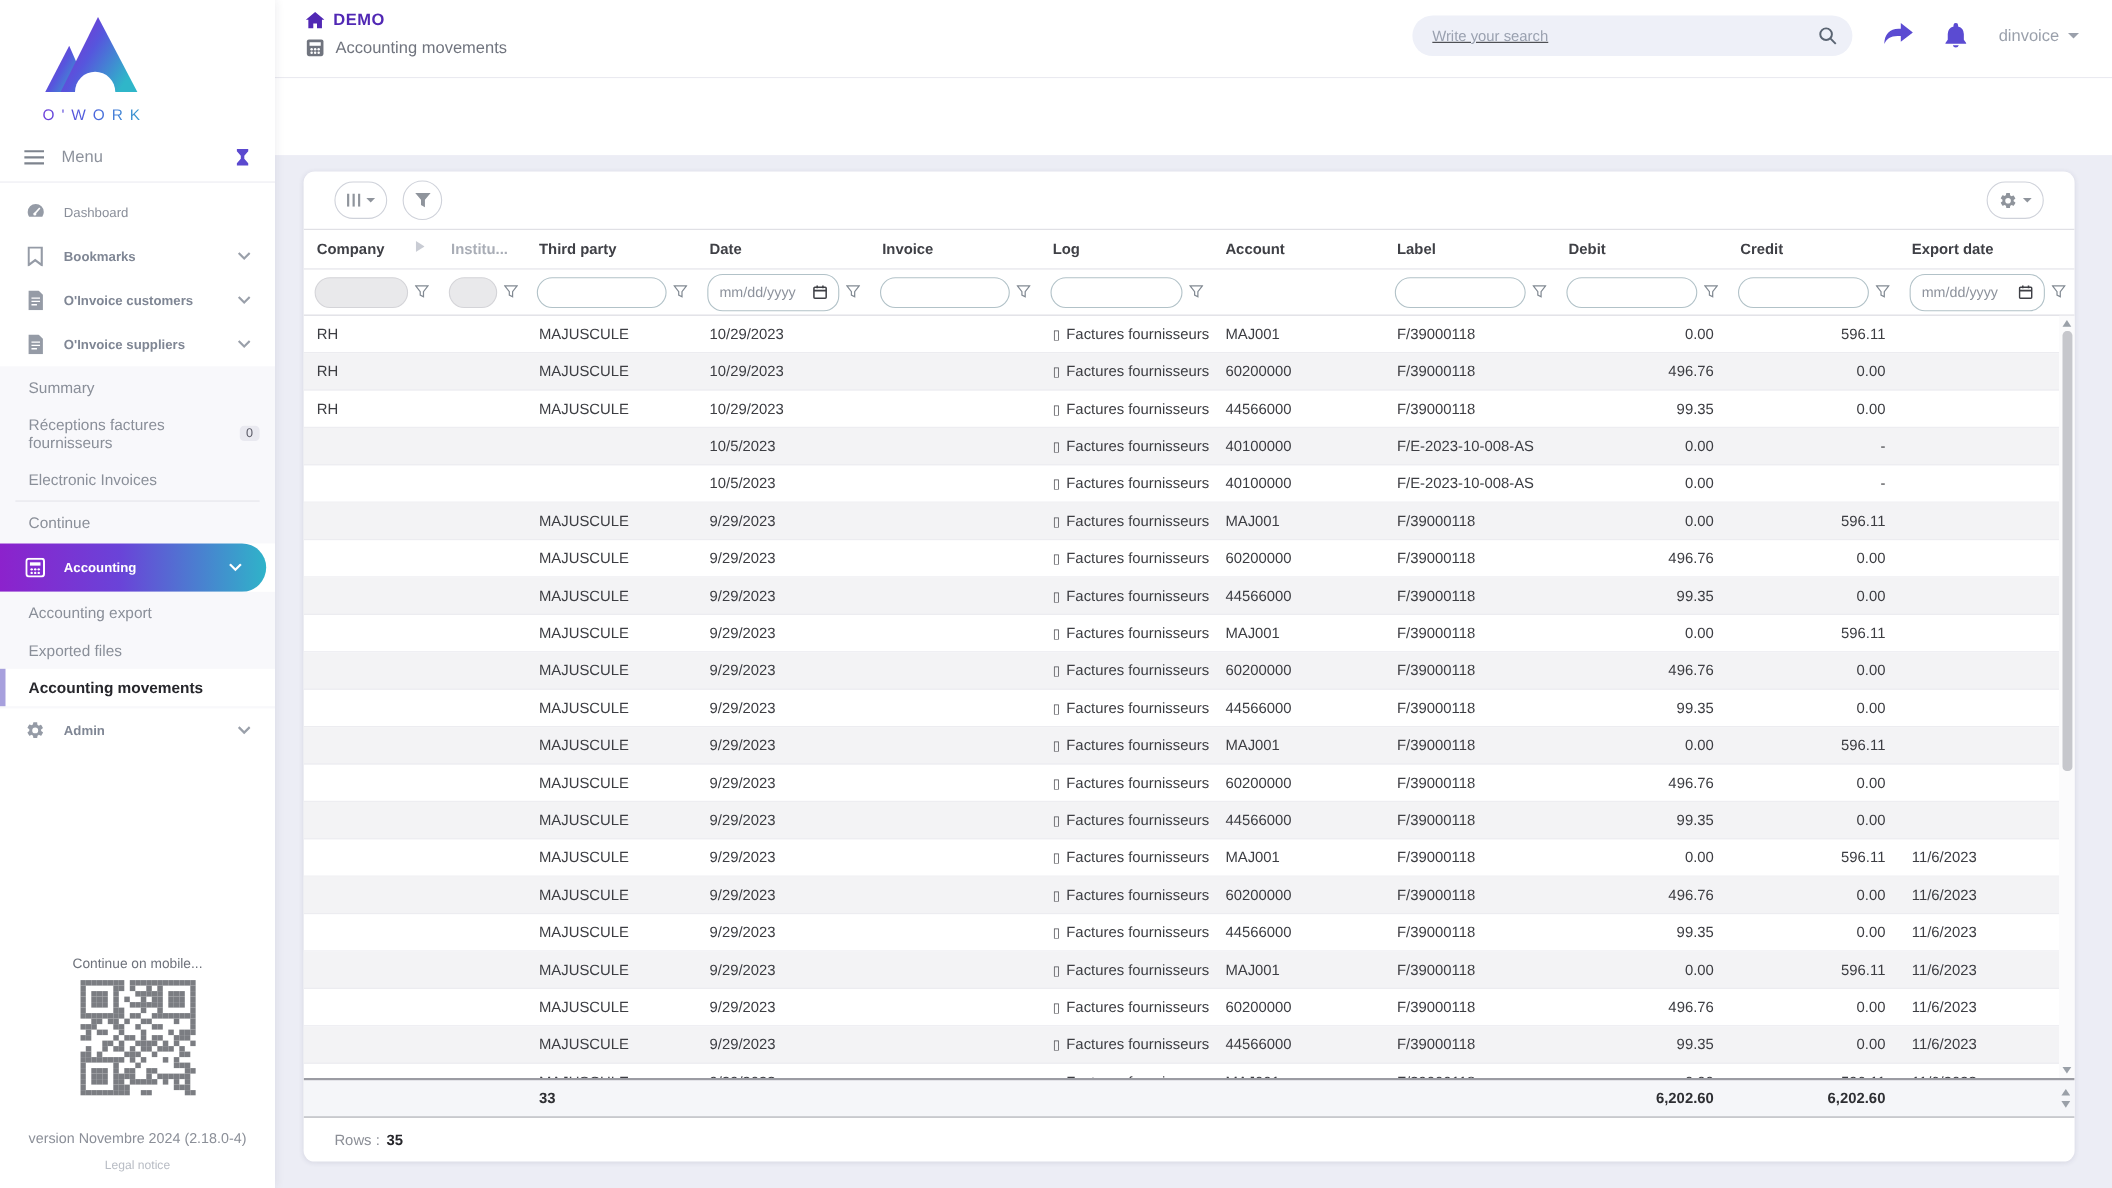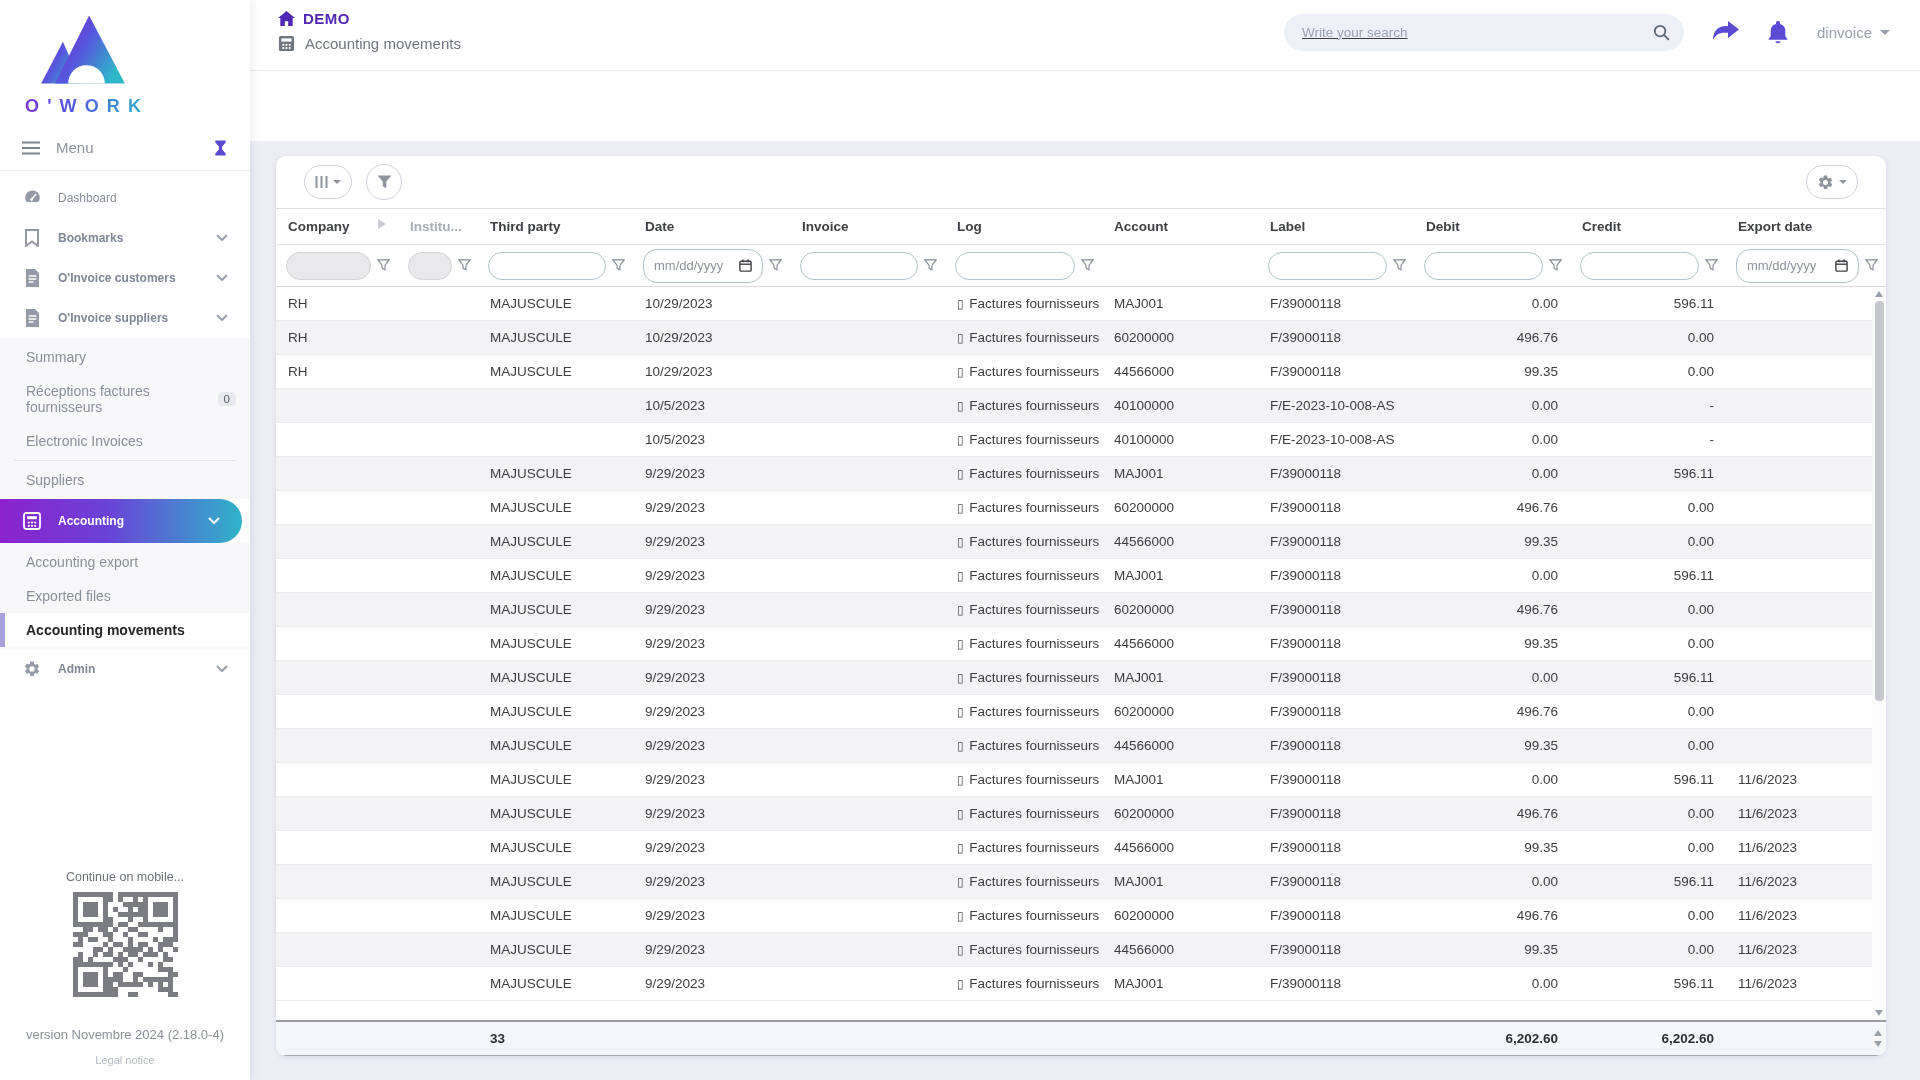--- a/index.html
+++ b/index.html
@@ -5,21 +5,21 @@
   * { margin:0; padding:0; box-sizing:border-box; }
   html,body { width:1920px; height:1080px; overflow:hidden; }
   body { font-family:"Liberation Sans", sans-serif; background:#ecedf5; color:#3c3d42; }
   .app { display:flex; width:1920px; height:1080px; }
 
   
   .sidebar { width:250px; background:#fff; box-shadow:2px 0 8px rgba(40,40,80,.08); z-index:5;
              display:flex; flex-direction:column; flex-shrink:0; }
   .logo-block { padding:12px 0 6px 16px; width:150px; text-align:center; }
   .logo-block svg { display:block; margin:0 auto; }
-  .logo-text { font-size:18px; font-weight:700; letter-spacing:.45em; margin-top:2px; padding-left:.45em;
+  .logo-text { font-size:14px; font-weight:400; letter-spacing:.45em; margin-top:2px; padding-left:.45em;
                background:linear-gradient(90deg,#7c2bd8,#4b62dd,#2fb6c9);
                -webkit-background-clip:text; background-clip:text; color:transparent; }
   .menu-row { display:flex; align-items:center; gap:16px; padding:16px 22px 14px 22px; color:#8d929c; font-size:15px; }
   .menu-row .pin { margin-left:auto; display:flex; }
   .side-divider { border-top:1px solid #ececf2; }
   .nav { margin-top:6px; }
   .nav-item { display:flex; align-items:center; gap:16px; padding:11px 22px; font-size:12px;
               color:#8a8f9a; cursor:pointer; }
   .nav-item .nav-ico { width:20px; display:flex; justify-content:center; color:#959ba6; }
   .nav-item.bold .nav-label { font-weight:700; color:#7f8694; }
@@ -213,21 +213,21 @@
           </div>
           <div class="sub-item">
             <span>Réceptions factures fournisseurs</span>
             <span class="badge">0</span>
           </div>
           <div class="sub-item">
             <span>Electronic Invoices</span>
           </div>
           <div class="sub-divider"></div>
           <div class="sub-item">
-            <span>Suppliers</span>
+            <span>Continue</span>
           </div>
         </div>
         <div class="nav-item bold active">
           <span class="nav-ico">
             <svg width="18" height="18" viewBox="0 0 18 18">
               <rect x="1" y="1" width="16" height="16" rx="2.2" fill="none" stroke="currentColor" stroke-width="1.8"></rect>
               <rect x="4.2" y="4.2" width="9.6" height="3" fill="currentColor"></rect>
               <circle cx="5.8" cy="10.6" r="1.1" fill="currentColor"></circle>
               <circle cx="9" cy="10.6" r="1.1" fill="currentColor"></circle>
               <circle cx="12.2" cy="10.6" r="1.1" fill="currentColor"></circle>
@@ -1034,16 +1034,20 @@
               <div class="cell num">6,202.60</div>
               <div class="cell num">6,202.60</div>
               <div class="cell"></div>
               <div class="mini-arrows">
                 <span class="vs-tri-up" style="margin:0;"></span>
                 <span class="vs-tri-down" style="margin:0;"></span>
               </div>
             </div>
         </div>
 
+        <div class="card-footer">
+          <span class="rows-label">Rows :</span>
+          <span class="rows-count">35</span>
+        </div>
       </div>
     </div>
   </div>
 </div>
 
 </body></html>

